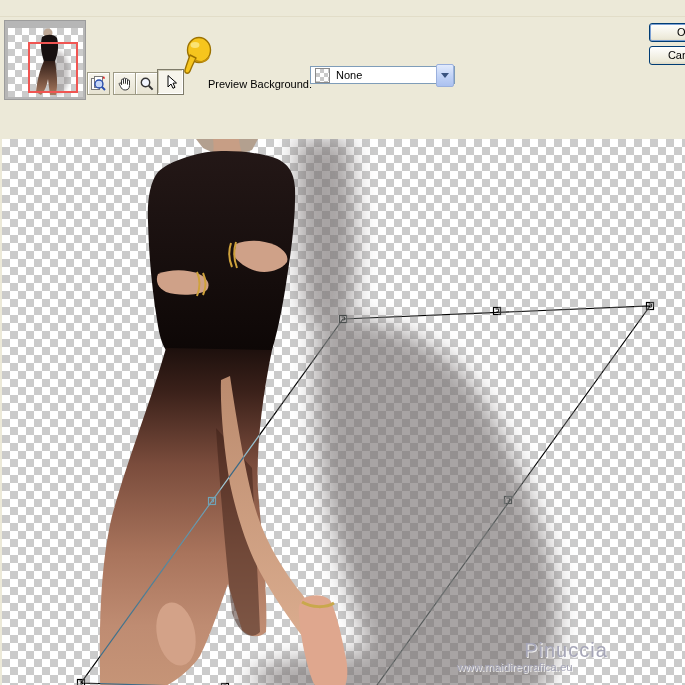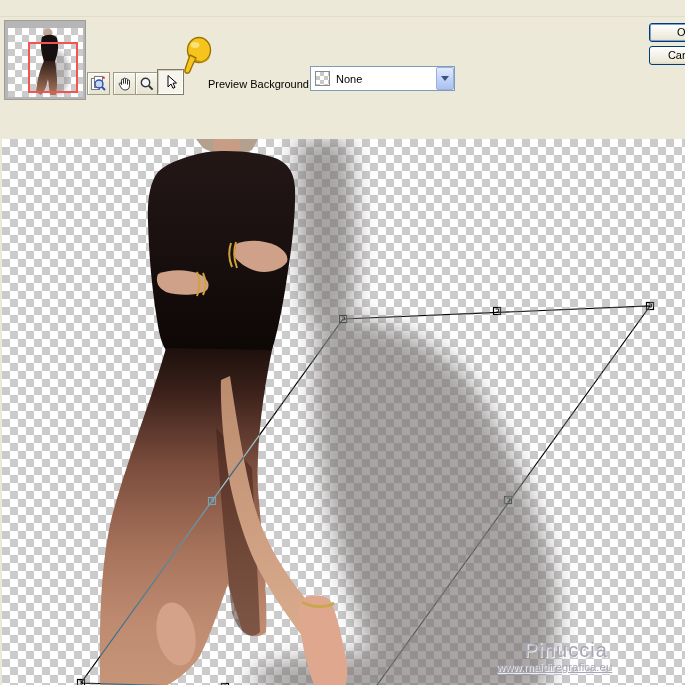--- a/index.html
+++ b/index.html
@@ -28,21 +28,21 @@
     background:repeating-conic-gradient(var(--checker-dark) 0% 25%, var(--checker-light) 0% 50%) 0 0/14px 14px;}
   .thumb-figure{position:absolute;left:0;top:0;width:82px;height:78px;}
   .thumb-view{position:absolute;left:23px;top:21px;width:50px;height:51px;border:2px solid var(--thumb-frame);}
 
   
   .tool-btn{position:absolute;top:72px;width:23px;height:23px;background:linear-gradient(180deg,#f7f5ec,#e7e3d2);
     border:1px solid #9d9a85;box-shadow:inset 1px 1px 0 #fff;display:flex;align-items:center;justify-content:center;}
   .tool-btn.pressed{top:69px;height:26px;background:#f6f4ec;border:1px solid #7e7b6a;box-shadow:inset -1px -1px 0 #fff, inset 1px 1px 0 #cfccb8;}
   .pb-label{position:absolute;left:208px;top:78px;white-space:nowrap;}
 
-  .combo{position:absolute;left:310px;top:66px;width:145px;height:25px;background:#fff;border:1px solid var(--combo-border);
+  .combo{position:absolute;left:310px;top:66px;width:145px;height:18px;background:#fff;border:1px solid var(--combo-border);
     display:flex;align-items:center;padding-left:4px;}
   .combo-swatch{width:15px;height:15px;border:1px solid #8a8a8a;
     background:repeating-conic-gradient(#c9c9c9 0% 25%, #fff 0% 50%) 0 0/8px 8px;}
   .combo-text{margin-left:6px;}
   .combo-arrow{margin-left:auto;width:18px;height:23px;border-radius:2px;
     background:linear-gradient(180deg,#e2ebfd 0%,#c3d4f7 50%,#abc1f0 100%);
     border:1px solid #9ab0dd;display:flex;align-items:center;justify-content:center;}
   .chev{width:0;height:0;border-left:4px solid transparent;border-right:4px solid transparent;border-top:5px solid #39537f;}
 
   
@@ -52,22 +52,22 @@
   #btn-ok{top:23px;} #btn-cancel{top:46px;}
 
   
   .canvas{position:absolute;left:2px;top:101px;width:683px;height:573px;
     background:repeating-conic-gradient(var(--checker-dark) 0% 25%, var(--checker-light) 0% 50%) 0 0/16px 16px;margin-top:38px;}
   .canvas svg{position:absolute;left:0;top:0;width:683px;height:573px;}
   #quad-svg{mix-blend-mode:difference;}
 
   .wm1{position:absolute;left:484px;top:500px;width:160px;text-align:center;font-size:20px;letter-spacing:1px;
     color:var(--watermark);text-shadow:1px 1px 0 rgba(255,255,255,.8);}
-  .wm2{position:absolute;left:455px;top:522px;width:195px;text-align:center;font-size:11.5px;
-    color:var(--watermark);text-shadow:1px 1px 0 rgba(255,255,255,.8);text-decoration:underline;}
+  .wm2{position:absolute;left:455px;top:522px;width:195px;font-size:11.5px;
+    color:var(--watermark);text-shadow:1px 1px 0 rgba(255,255,255,.8);}
 
   .hand-cursor{position:absolute;left:181px;top:36px;width:32px;height:42px;}
 </style>
 </head>
 <body>
 
 <div class="top-strip"></div>
 
 <div class="thumb-panel">
   <div class="thumb-checker"></div>

